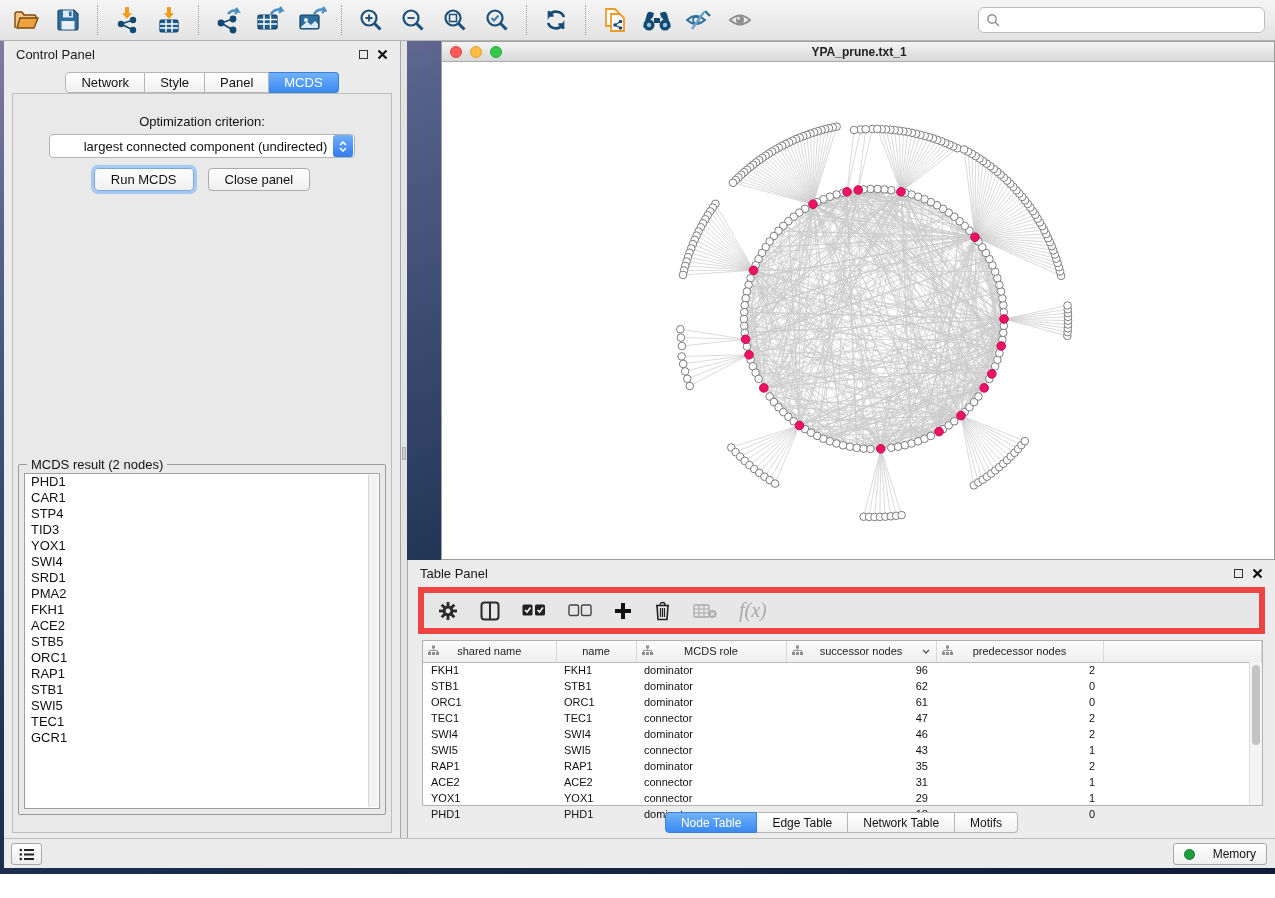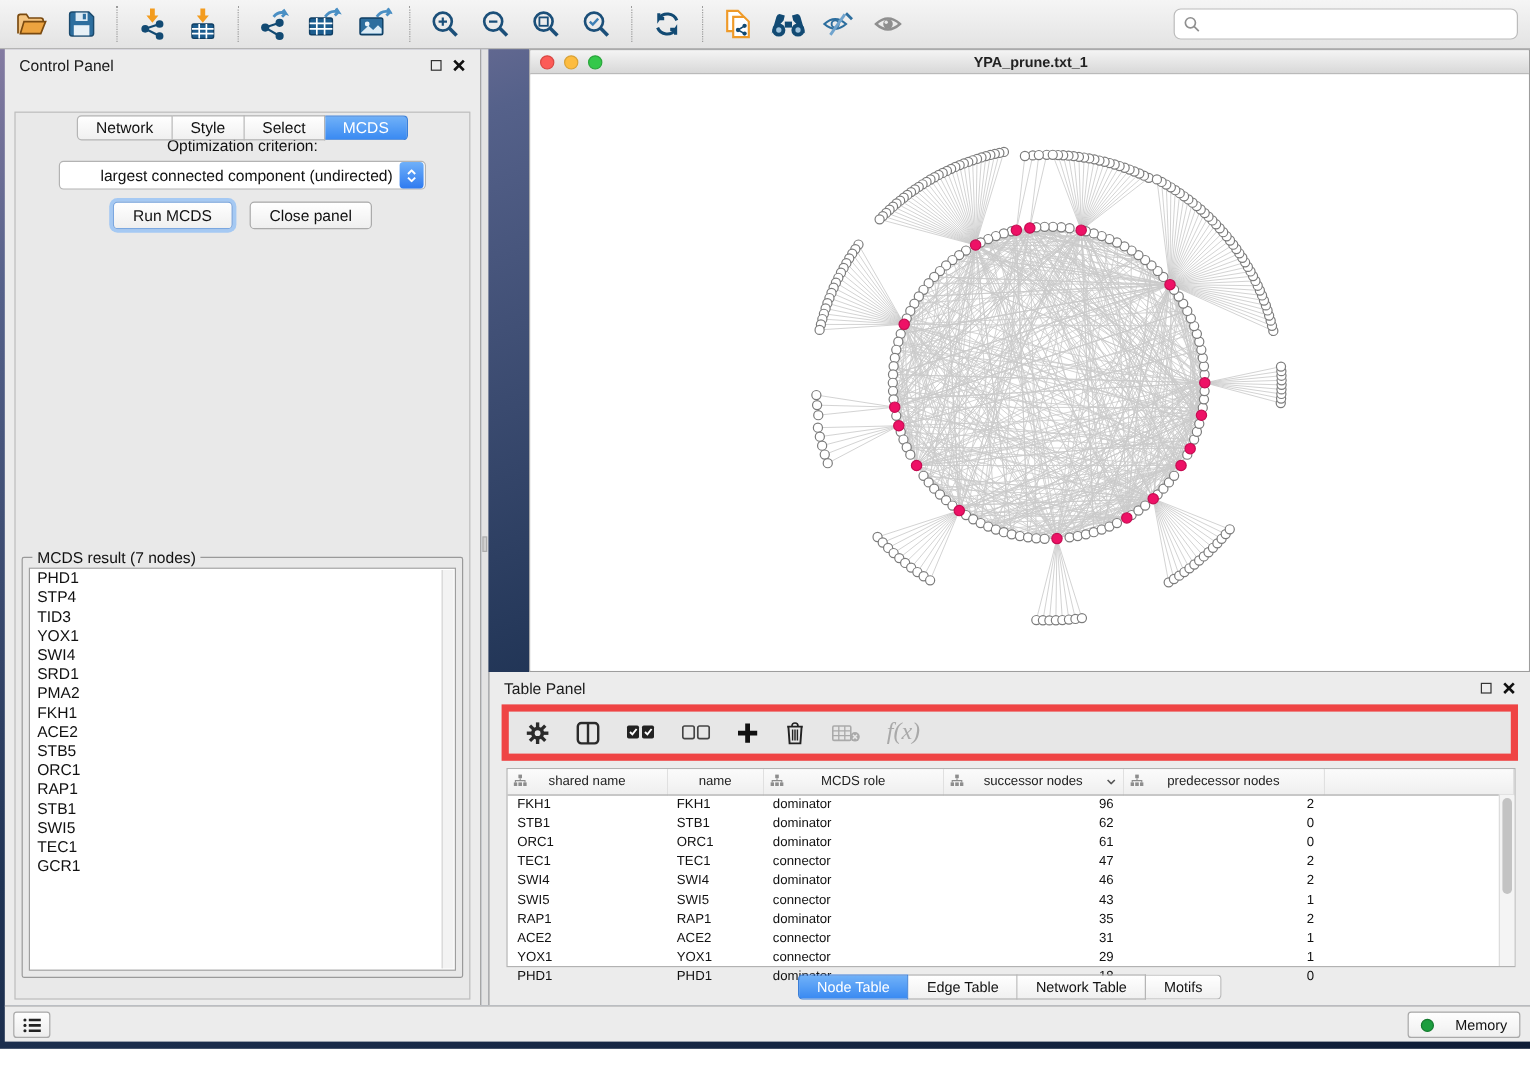--- a/index.html
+++ b/index.html
@@ -23,21 +23,21 @@
   .search-box input { border:none; outline:none; flex:1; font-size:12px; color:#444; background:transparent; }
 
   
   .control-panel { position:absolute; left:4px; top:41px; width:397px; bottom:36px;
                    background:#ececec; border-right:1px solid #a6a6a6; }
   .panel-header { height:27px; display:flex; align-items:center; padding:0 12px; }
   .panel-title { font-size:13px; color:#1a1a1a; }
   .panel-header .win-btns { margin-left:auto; display:flex; gap:9px; align-items:center; }
   .float-glyph { width:9px; height:9px; border:1.5px solid #333; display:inline-block; }
 
-  .cp-tabs { position:absolute; top:31px; left:0; right:0; display:flex; justify-content:center; z-index:3;margin-top:24px; }
+  .cp-tabs { position:absolute; top:31px; left:0; right:0; display:flex; justify-content:center; z-index:3; }
   .tab { height:21px; padding:0 15px; display:flex; align-items:center; font-size:13px; color:#111;
          background:linear-gradient(#ffffff,#f0f0f0); border:1px solid #b5b5b5; border-left-width:0;
          cursor:pointer; }
   .tab.first { border-left-width:1px; border-radius:4px 0 0 4px; }
   .tab.last  { border-radius:0 4px 4px 0; }
   .tab.selected { background:linear-gradient(#70b1f8,#3a8af2); color:#fff; border-color:#3a7fd9; }
 
   .cp-content { position:absolute; left:8px; right:8px; top:52px; bottom:5px;
                 border:1px solid #bdbdbd; background:#e9e9e9; }
   .opt-label { position:absolute; top:20px; left:0; right:0; text-align:center; font-size:13px; color:#111; }
@@ -276,21 +276,21 @@
         <span class="float-glyph"></span>
         <svg width="11" height="11" viewBox="0 0 11 11">
           <path d="M1.5 1.5 L9.5 9.5 M9.5 1.5 L1.5 9.5" stroke="#111" stroke-width="2.2"></path>
         </svg>
       </span>
     </div>
 
     <div class="cp-tabs" id="cp-tabs">
         <div class="tab first">Network</div>
         <div class="tab">Style</div>
-        <div class="tab">Select</div>
+        <div class="tab">Panel</div>
         <div class="tab last selected">MCDS</div>
       </div>
 
     <div class="cp-content">
       <div class="opt-label">Optimization criterion:</div>
 
       <div class="criterion-select">
         <span class="sel-text">largest connected component (undirected)</span>
         <span class="stepper">
           <svg width="8" height="5" viewBox="0 0 8 5">
@@ -301,23 +301,24 @@
             </svg>
         </span>
       </div>
 
       <div class="btn-row">
         <div class="mac-btn focused">Run MCDS</div>
         <div class="mac-btn">Close panel</div>
       </div>
 
       <div class="result-box">
-        <div class="result-legend">MCDS result (7 nodes)</div>
+        <div class="result-legend">MCDS result (2 nodes)</div>
         <div class="result-list" id="mcds-list">
             <div class="result-item">PHD1</div>
+            <div class="result-item">CAR1</div>
             <div class="result-item">STP4</div>
             <div class="result-item">TID3</div>
             <div class="result-item">YOX1</div>
             <div class="result-item">SWI4</div>
             <div class="result-item">SRD1</div>
             <div class="result-item">PMA2</div>
             <div class="result-item">FKH1</div>
             <div class="result-item">ACE2</div>
             <div class="result-item">STB5</div>
             <div class="result-item">ORC1</div>

